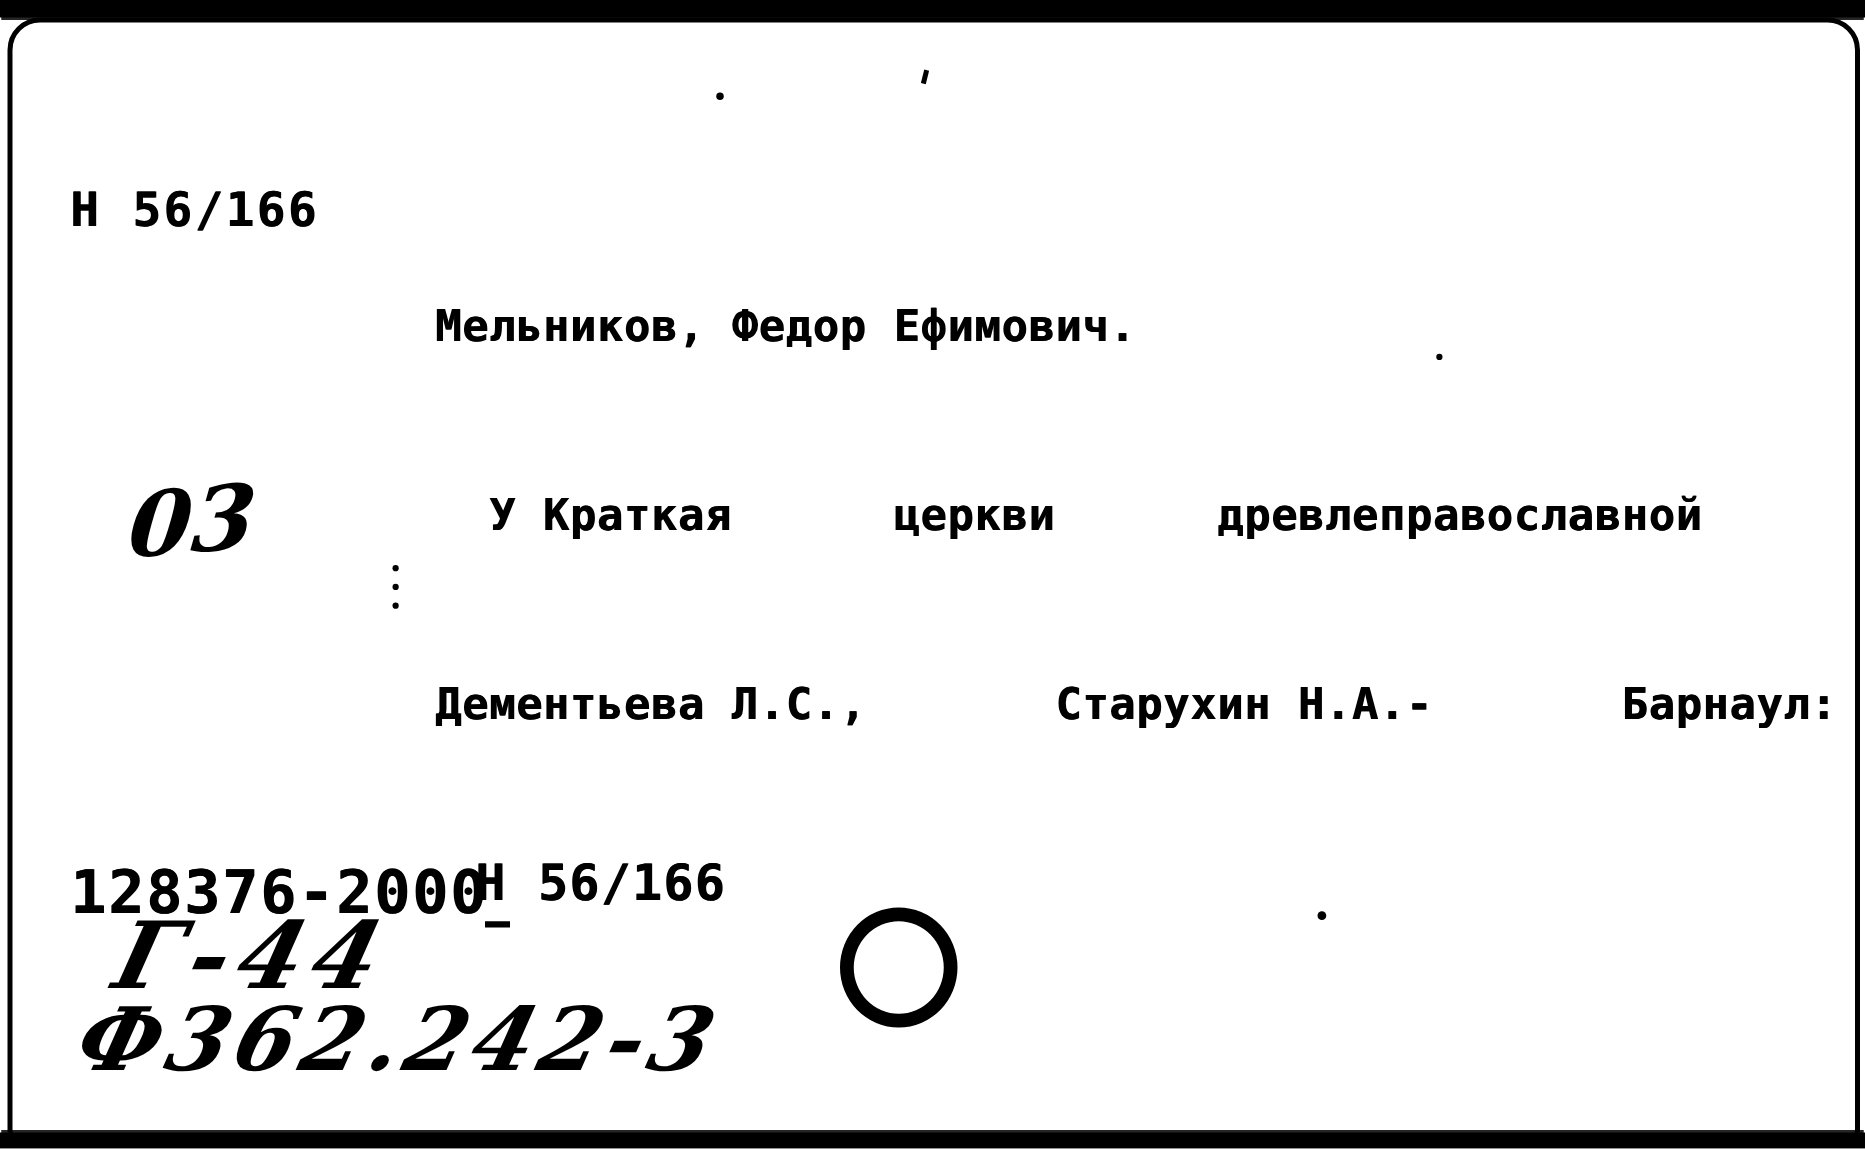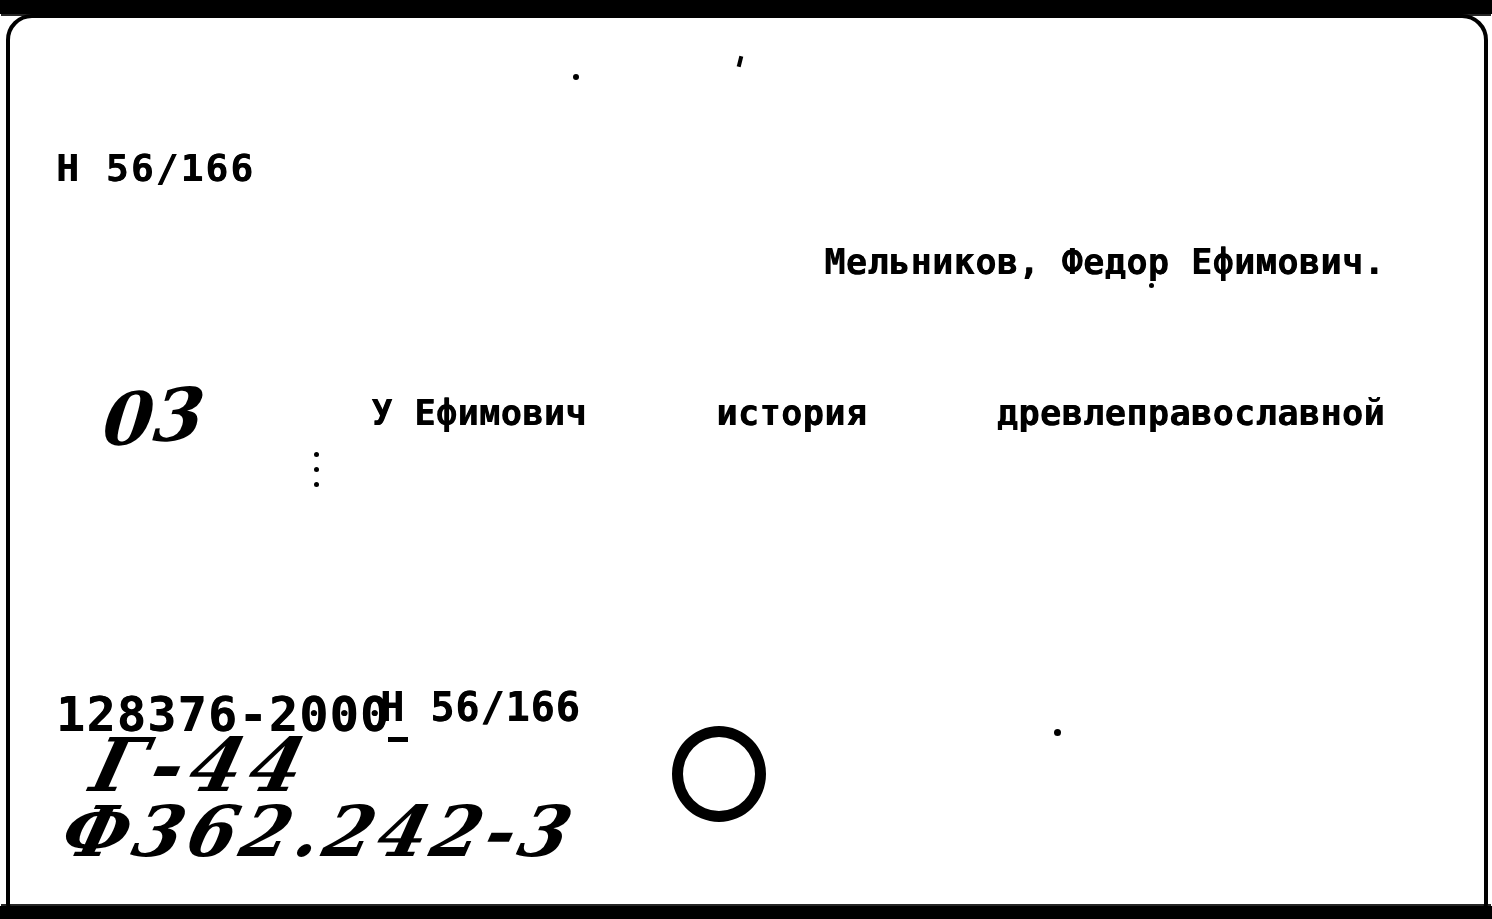--- a/index.html
+++ b/index.html
@@ -32,26 +32,25 @@
     border: 4px solid #000;
     border-radius: 26px 26px 10px 10px;
   }
 
   .typed {
     position: absolute;
     font-weight: 700;
     white-space: pre;
     letter-spacing: 0.5px;
     text-shadow: 0.6px 0 0 #000;
-    text-align: right;
   }
 
   .call-top    { left: 56px;  top: 146px; font-size: 38px; letter-spacing: 2px; }
   .body-block  { left: 328px; top: 136px; font-size: 35px; line-height: 50.4px; }
-  .body-block .line { white-space: pre; }
+  .body-block .line { white-space: pre; margin-left: 20px; }
   .acc-num     { left: 56px;  top: 686px; font-size: 48px; letter-spacing: 1.5px; }
   .call-bottom { left: 380px; top: 684px; font-size: 40px; letter-spacing: 1px; }
 
   
   .hw {
     position: absolute;
     font-family: "DejaVu Serif", serif;
     font-style: italic;
     font-weight: 700;
     white-space: pre;
@@ -77,21 +76,22 @@
 
 <div class="page">
 
   <div class="edge-top"></div>
   <div class="frame"></div>
 
   <div class="typed call-top">Н 56/166</div>
 
   <div class="typed body-block">
     <div class="line">Мельников, Федор Ефимович.</div>
-    <div class="line">  У Ефимович      история      древлеправославной</div>
+    <div class="line">  У Краткая      церкви      древлеправославной</div>
+    <div class="line">Дементьева Л.С.,       Старухин Н.А.-       Барнаул:</div>
     
     
     
     
     
   </div>
 
   <div class="hw hw-03">03</div>
 
   <div class="typed acc-num">128376-2000</div>

